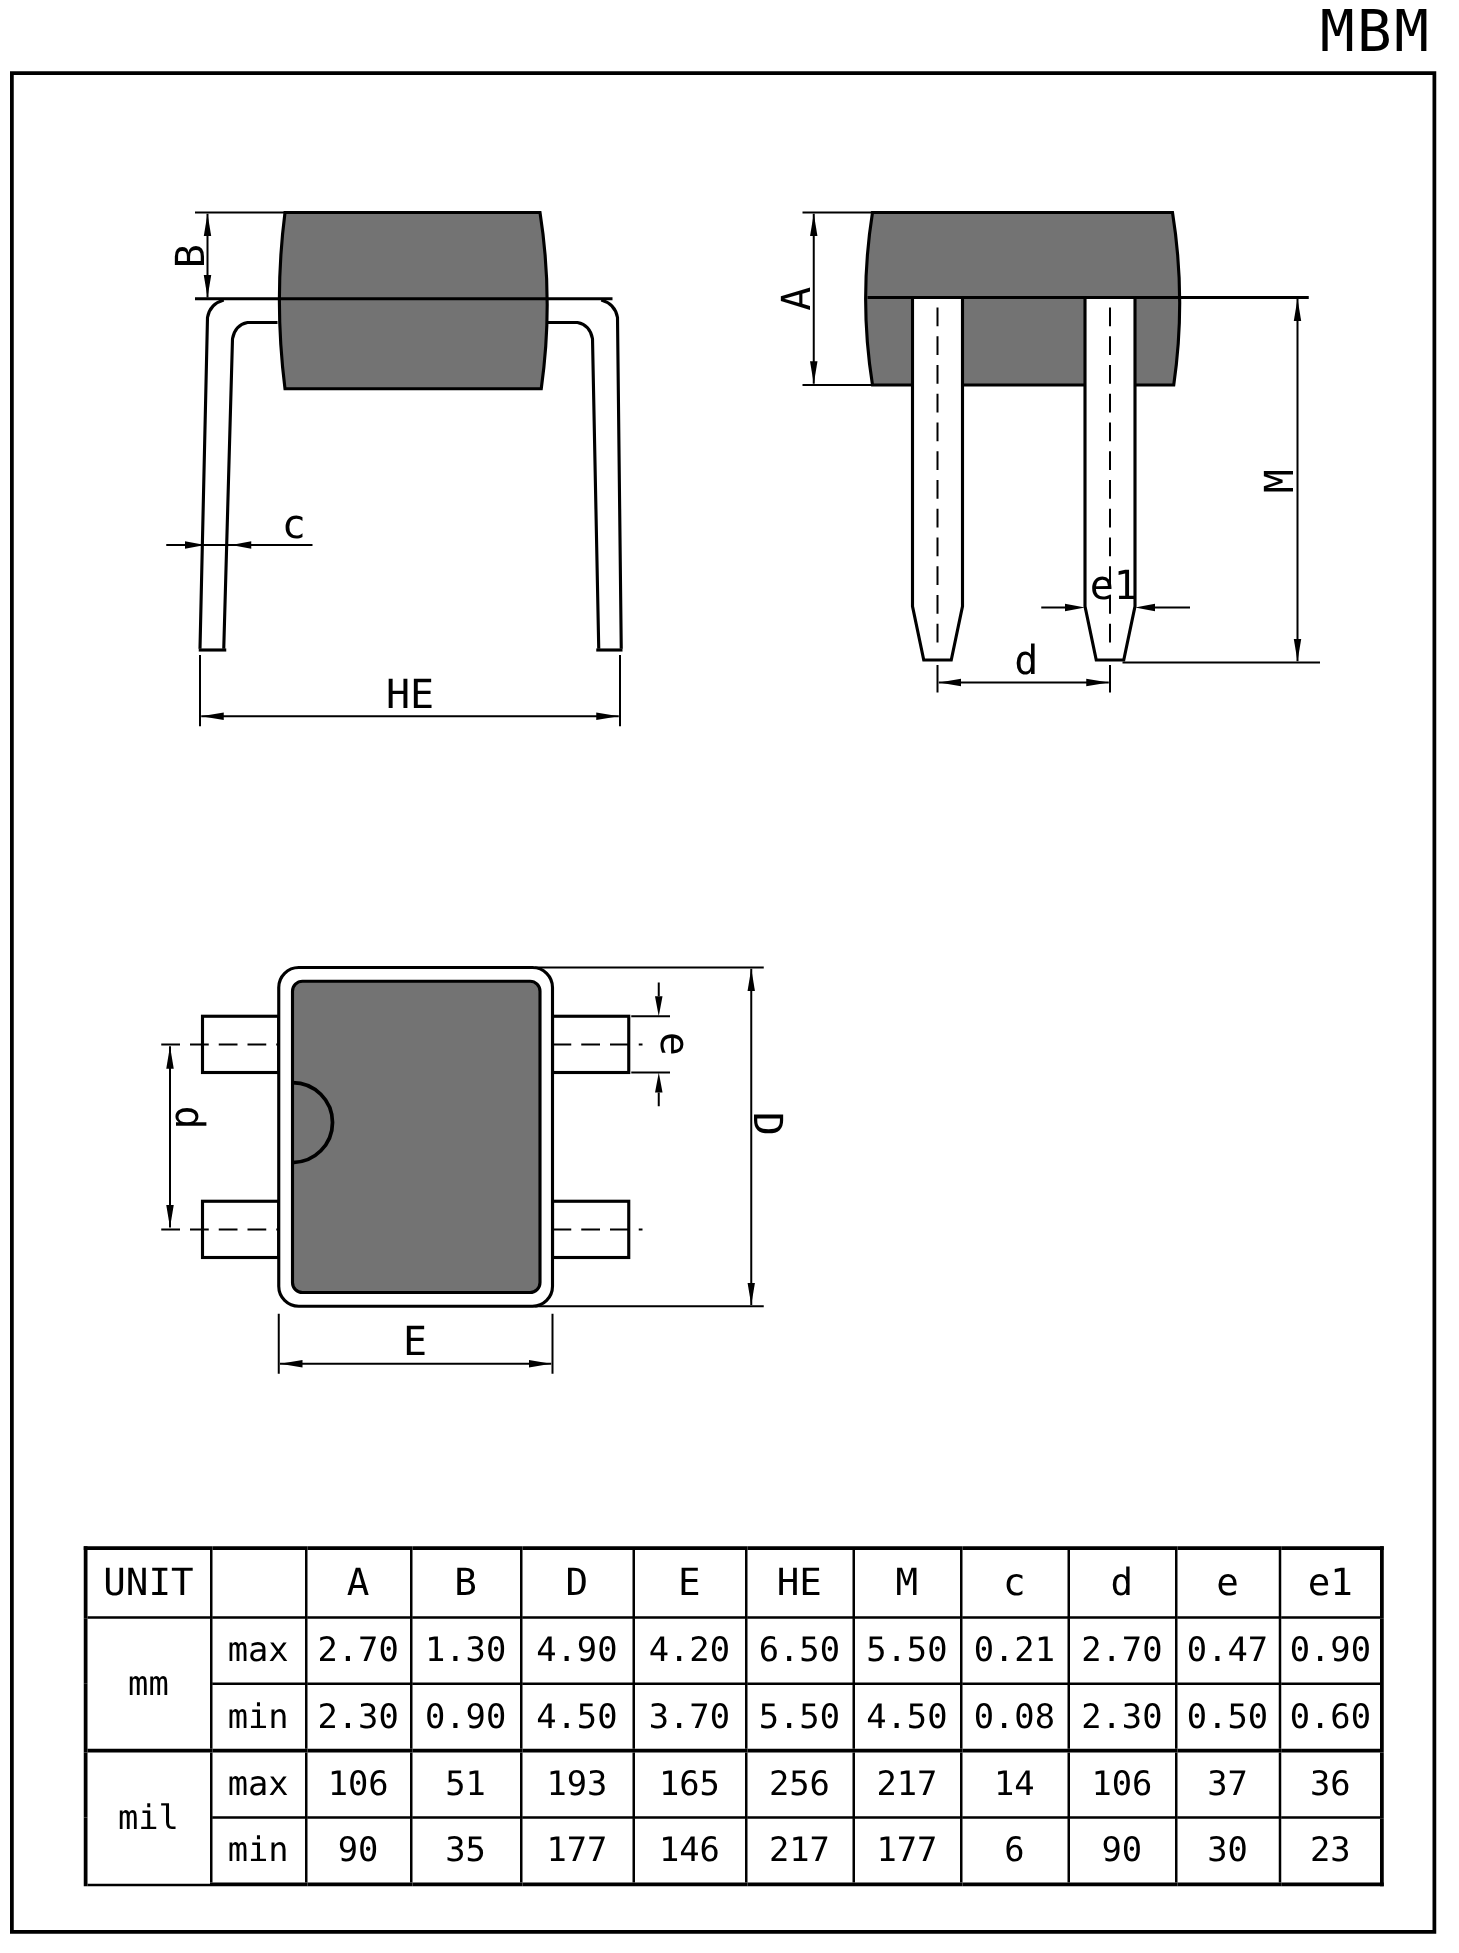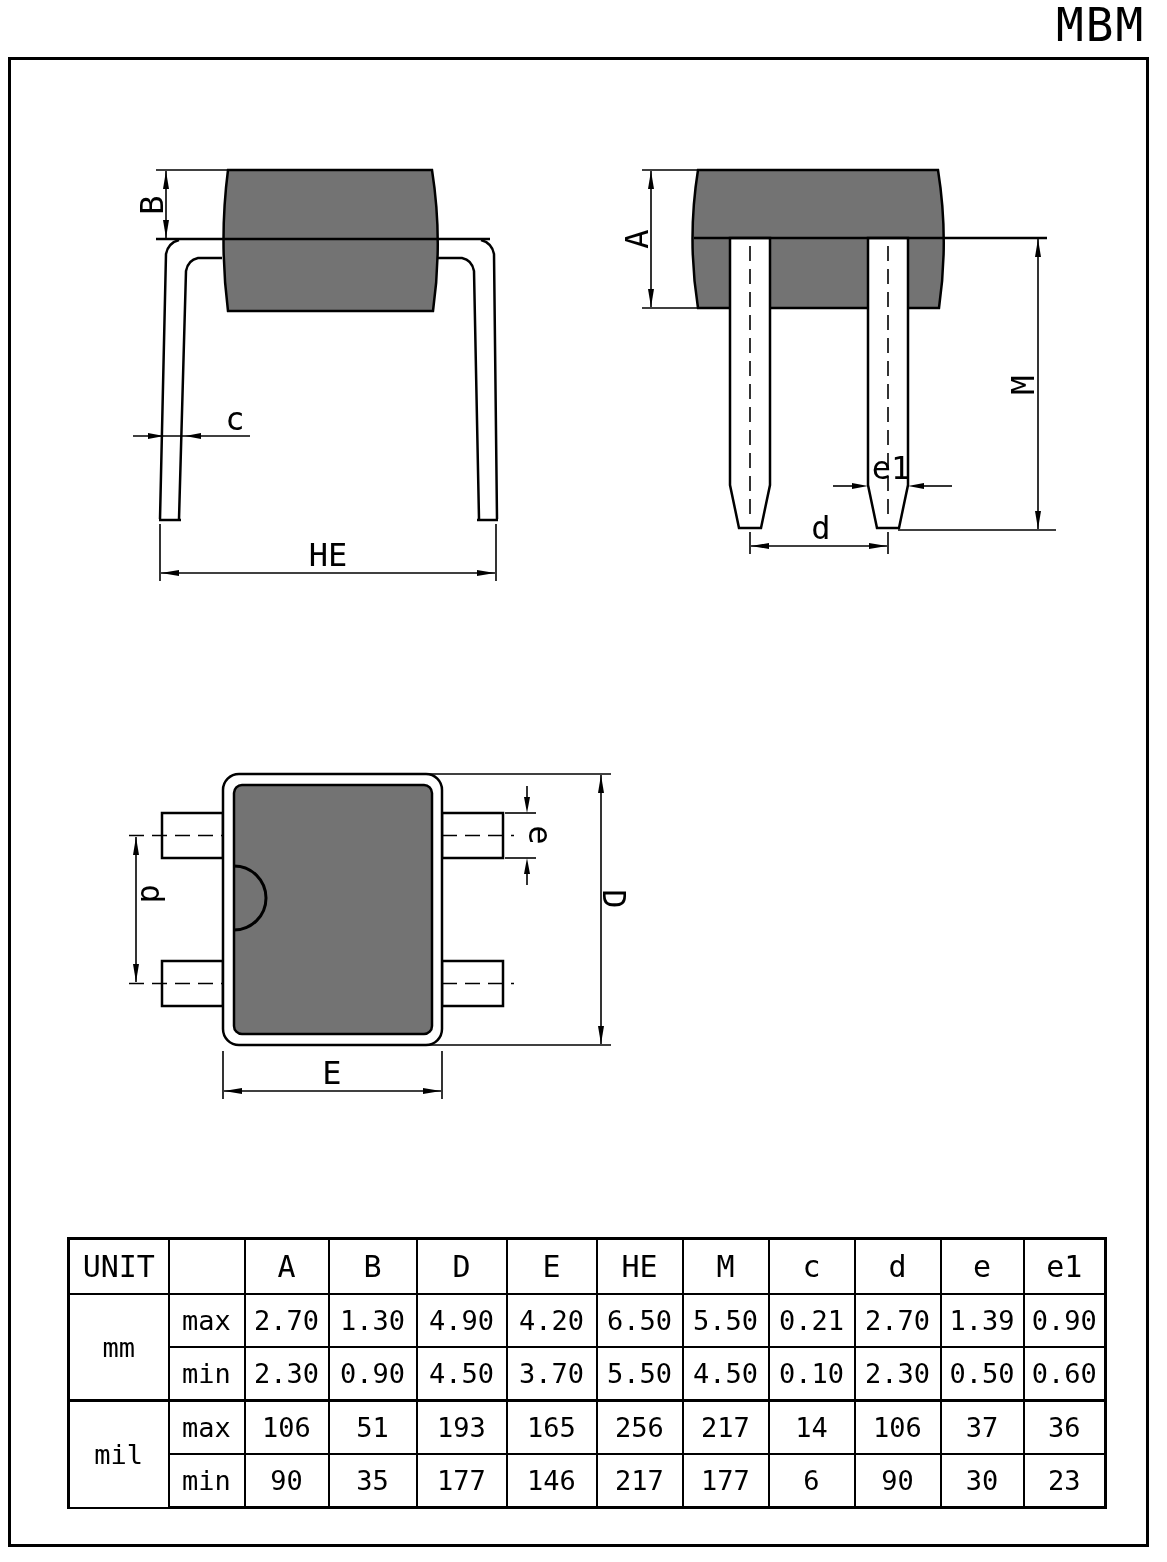--- a/index.html
+++ b/index.html
@@ -188,32 +188,32 @@
       <td class="outer-l" rowspan="2">mm</td>
       <td>max</td>
       <td>2.70</td>
       <td>1.30</td>
       <td>4.90</td>
       <td>4.20</td>
       <td>6.50</td>
       <td>5.50</td>
       <td>0.21</td>
       <td>2.70</td>
-      <td>1.39</td>
+      <td>0.47</td>
       <td class="outer-r">0.90</td>
     </tr>
     <tr class="r-data">
       <td>min</td>
       <td>2.30</td>
       <td>0.90</td>
       <td>4.50</td>
       <td>3.70</td>
       <td>5.50</td>
       <td>4.50</td>
-      <td>0.10</td>
+      <td>0.08</td>
       <td>2.30</td>
       <td>0.50</td>
       <td class="outer-r">0.60</td>
     </tr>
     <tr class="r-data sec">
       <td class="outer-l" rowspan="2">mil</td>
       <td>max</td>
       <td>106</td>
       <td>51</td>
       <td>193</td>

